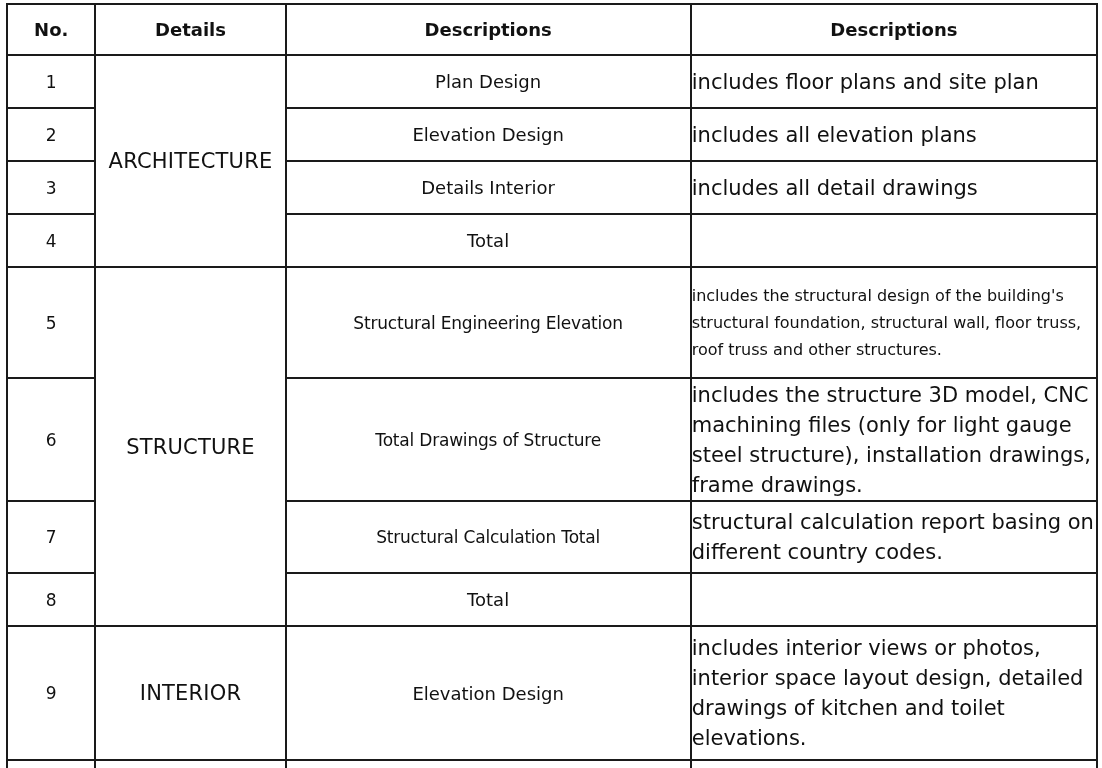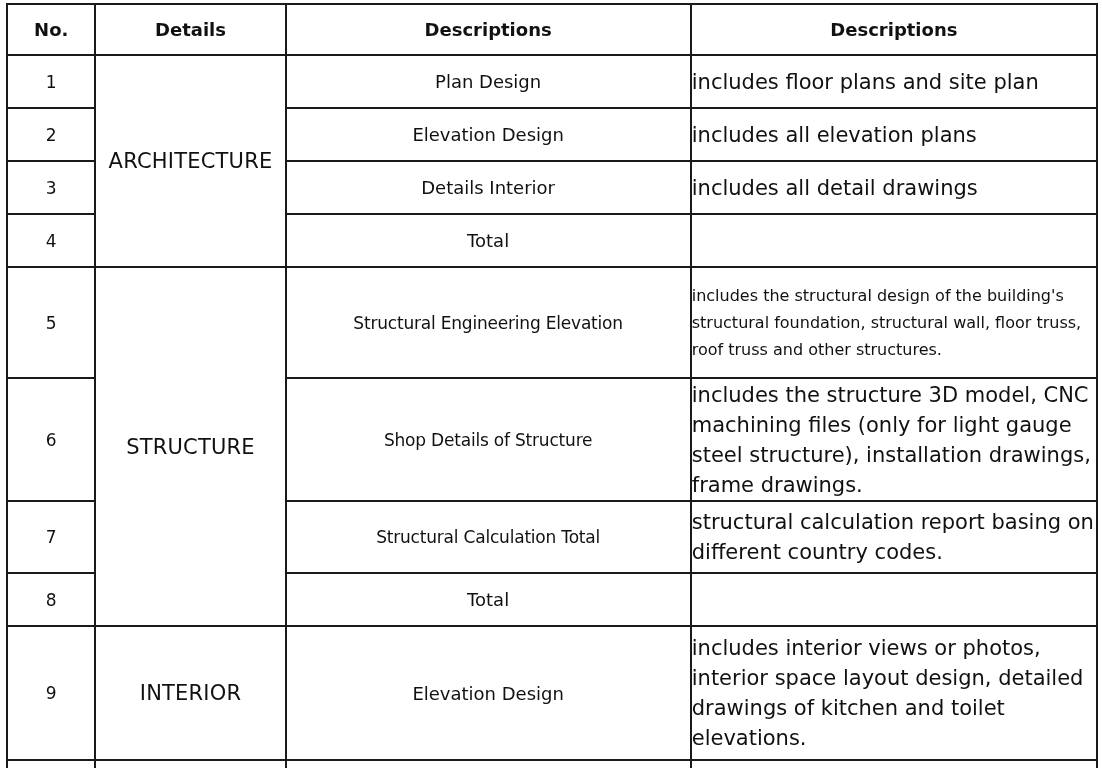--- a/index.html
+++ b/index.html
@@ -111,21 +111,21 @@
       <td class="detail"></td>
     </tr>
     <tr class="r5">
       <td class="num">5</td>
       <td class="group" rowspan="4">STRUCTURE</td>
       <td class="item narrow">Structural Engineering Elevation</td>
       <td class="detail small">includes the structural design of the building's structural foundation, structural wall, floor truss, roof truss and other structures.</td>
     </tr>
     <tr class="r6">
       <td class="num">6</td>
-      <td class="item narrow">Shop Details of Structure</td>
+      <td class="item narrow">Total Drawings of Structure</td>
       <td class="detail">includes the structure 3D model, CNC machining files (only for light gauge steel structure), installation drawings, frame drawings.</td>
     </tr>
     <tr class="r7">
       <td class="num">7</td>
       <td class="item narrow">Structural Calculation Total</td>
       <td class="detail">structural calculation report basing on different country codes.</td>
     </tr>
     <tr class="r8">
       <td class="num">8</td>
       <td class="item">Total</td>

